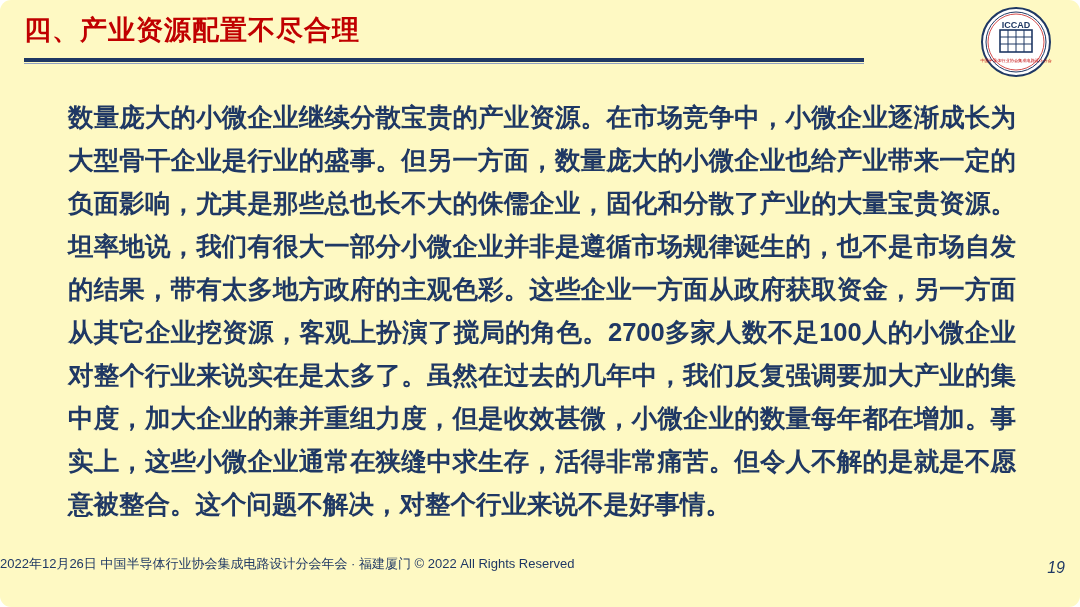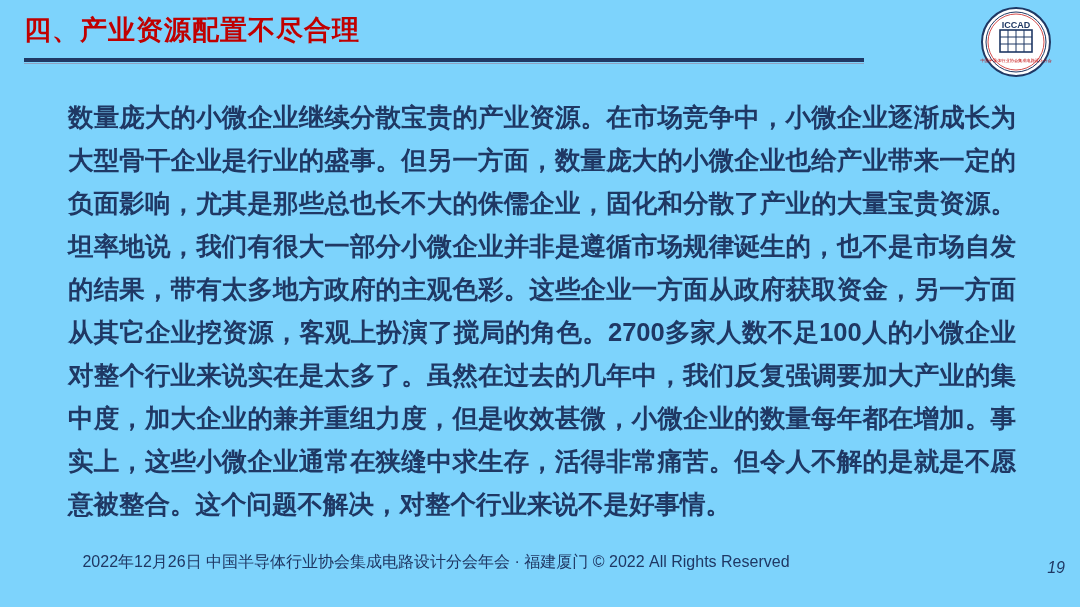--- a/index.html
+++ b/index.html
@@ -11,21 +11,22 @@
     height: 607px;
     background: #ffffff;
     font-family: "Liberation Sans", sans-serif;
     overflow: hidden;
     position: relative;
   }
 
   .slide {
     position: absolute;
     inset: 0;
-    background: #7dd3fc;
+    background: #fef9c3;
+    border-radius: 11px;
   }
 
   
   .header {
     position: absolute;
     left: 0;
     top: 0;
     width: 1080px;
     height: 78px;
   }
@@ -80,22 +81,21 @@
     letter-spacing: 0px;
     font-weight: bold;
   }
 
   
   .footer-line {
     position: absolute;
     left: 0;
     bottom: 34px;
     width: 872px;
-    text-align: center;
-    font-size: 16px;
+    font-size: 13px;
     color: #1f3864;
     white-space: nowrap;
   }
   .page-number {
     position: absolute;
     right: 15px;
     bottom: 30px;
     font-size: 16px;
     color: #1f3864;
     font-weight: normal;

